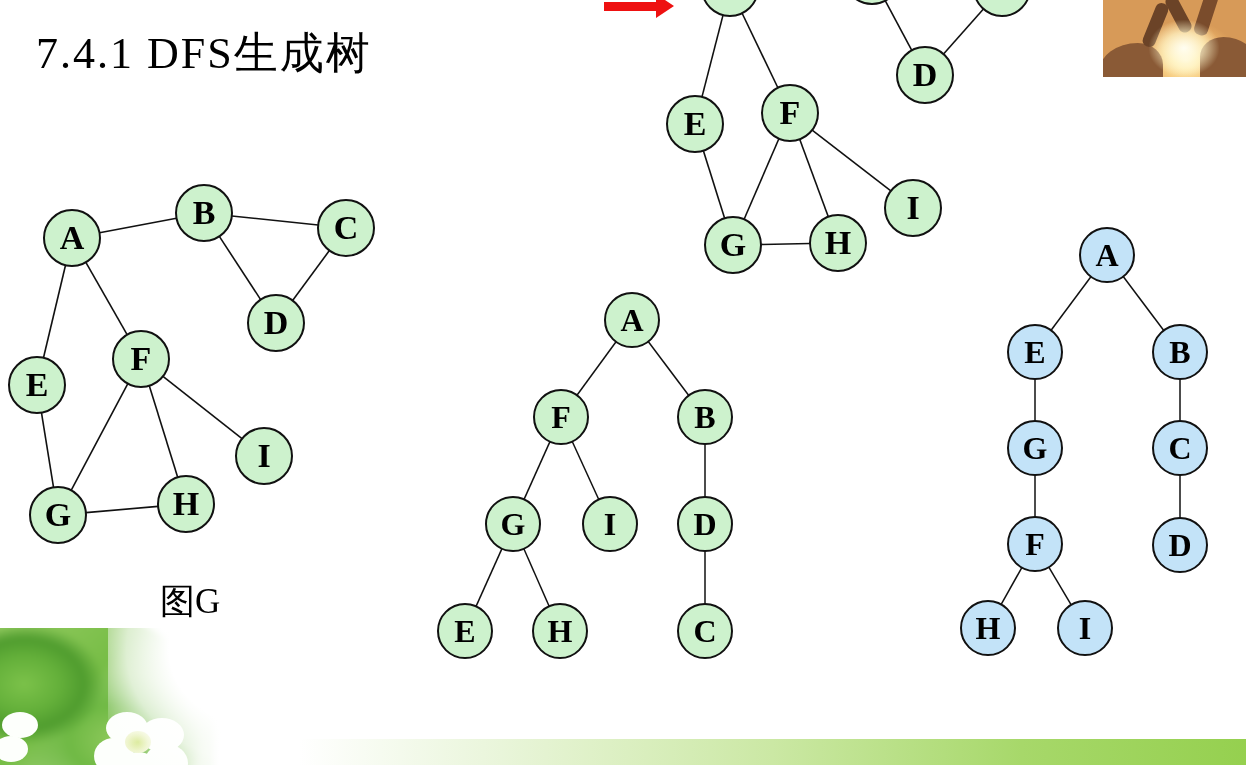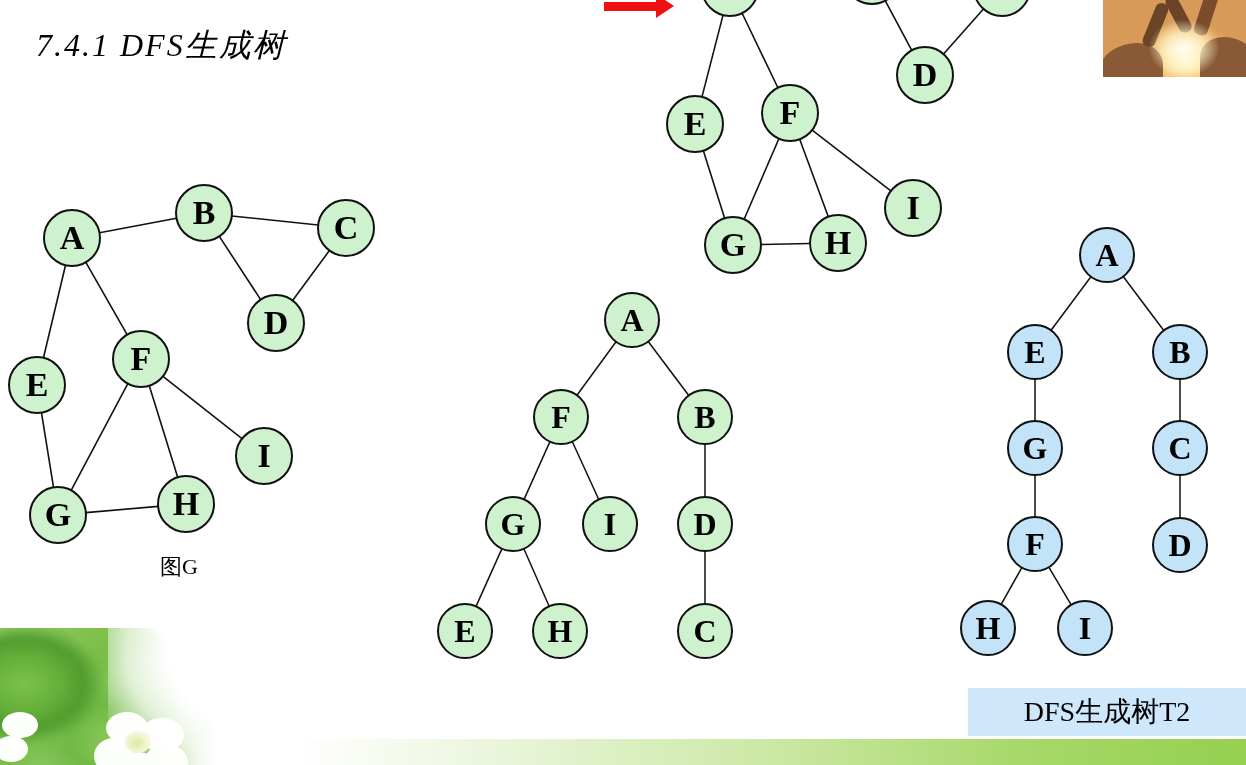--- a/index.html
+++ b/index.html
@@ -20,26 +20,25 @@
     width: 1246px;
     height: 765px;
     background: #ffffff;
     overflow: hidden;
   }
   
   .slide-title {
     position: absolute;
     left: 36px;
     top: 24px;
-    font-size: 32px;
+    font-size: 44px;
     letter-spacing: 2px;
     color: #000000;
     white-space: nowrap;
     font-family: "Liberation Serif", "DejaVu Serif", serif;
-    font-style: italic;
   }
   
   .deco-sunset {
     position: absolute;
     left: 1103px;
     top: 0px;
     width: 143px;
     height: 77px;
     background:
       radial-gradient(ellipse 52px 40px at 58% 78%, #fffbe8 0%, #ffeeb8 22%, #f7cf86 48%, #e8ae65 74%, #d79a58 100%),
@@ -245,21 +244,21 @@
           <span>G</span>
         </div>
         <div class="node green" style="left: 157px; top: 475px; width: 58px; height: 58px; font-size: 34px;">
           <span>H</span>
         </div>
         <div class="node green" style="left: 235px; top: 427px; width: 58px; height: 58px; font-size: 34px;">
           <span>I</span>
         </div>
       </div>
   </div>
-  <div class="fig-caption" style="left:160px; top:552px; font-size:22px;">图G</div>
+  <div class="fig-caption" style="left:160px; top:578px; font-size:35px;">图G</div>
 
   <div class="figure" id="fig-graph-copy" style="left:0px; top:0px; width:1100px; height:300px;">
     <svg id="svg-graph-copy" width="1100" height="300">
         <line x1="757.9005521720065" y1="-14.357793141296323" x2="844.0994478279935" y2="-21.642206858703677" stroke="#111111" stroke-width="1.6"></line>
         <line x1="899.8814670125032" y1="-21.426326121922784" x2="974.1185329874968" y2="-14.573673878077216" stroke="#111111" stroke-width="1.6"></line>
         <line x1="885.2152796481057" y1="0.6851450030653687" x2="911.7847203518943" y2="50.31485499693463" stroke="#111111" stroke-width="1.6"></line>
         <line x1="983.4427317934623" y1="8.96730303855562" x2="943.5572682065377" y2="54.03269696144438" stroke="#111111" stroke-width="1.6"></line>
         <line x1="723.0215076114945" y1="15.116427566764223" x2="701.9784923885055" y2="96.88357243323577" stroke="#111111" stroke-width="1.6"></line>
         <line x1="742.1164698923736" y1="13.242645609111655" x2="777.8835301076264" y2="87.75735439088834" stroke="#111111" stroke-width="1.6"></line>
         <line x1="703.3894037404143" y1="150.71362769974013" x2="724.6105962595857" y2="218.28637230025987" stroke="#111111" stroke-width="1.6"></line>
@@ -373,21 +372,20 @@
           <span>D</span>
         </div>
         <div class="node blue" style="left: 960px; top: 600px; width: 56px; height: 56px; font-size: 32px;">
           <span>H</span>
         </div>
         <div class="node blue" style="left: 1057px; top: 600px; width: 56px; height: 56px; font-size: 32px;">
           <span>I</span>
         </div>
       </div>
   </div>
-  <div class="caption-box" style="left:968px; top:688px; width:278px; height:48px; font-size:28px;">DFS生成树T2</div>
 
   <div class="deco-flower">
     <div class="leafbg"></div>
     <div class="petal" style="left:112px; top:84px;  width:42px; height:32px;"></div>
     <div class="petal" style="left:146px; top:90px;  width:44px; height:34px;"></div>
     <div class="petal" style="left:100px; top:110px; width:40px; height:36px;"></div>
     <div class="petal" style="left:150px; top:116px; width:44px; height:38px;"></div>
     <div class="petal" style="left:124px; top:124px; width:40px; height:34px;"></div>
     <div class="petal" style="left:8px;   top:84px;  width:36px; height:26px;"></div>
     <div class="petal" style="left:0px;   top:108px; width:34px; height:26px;"></div>

